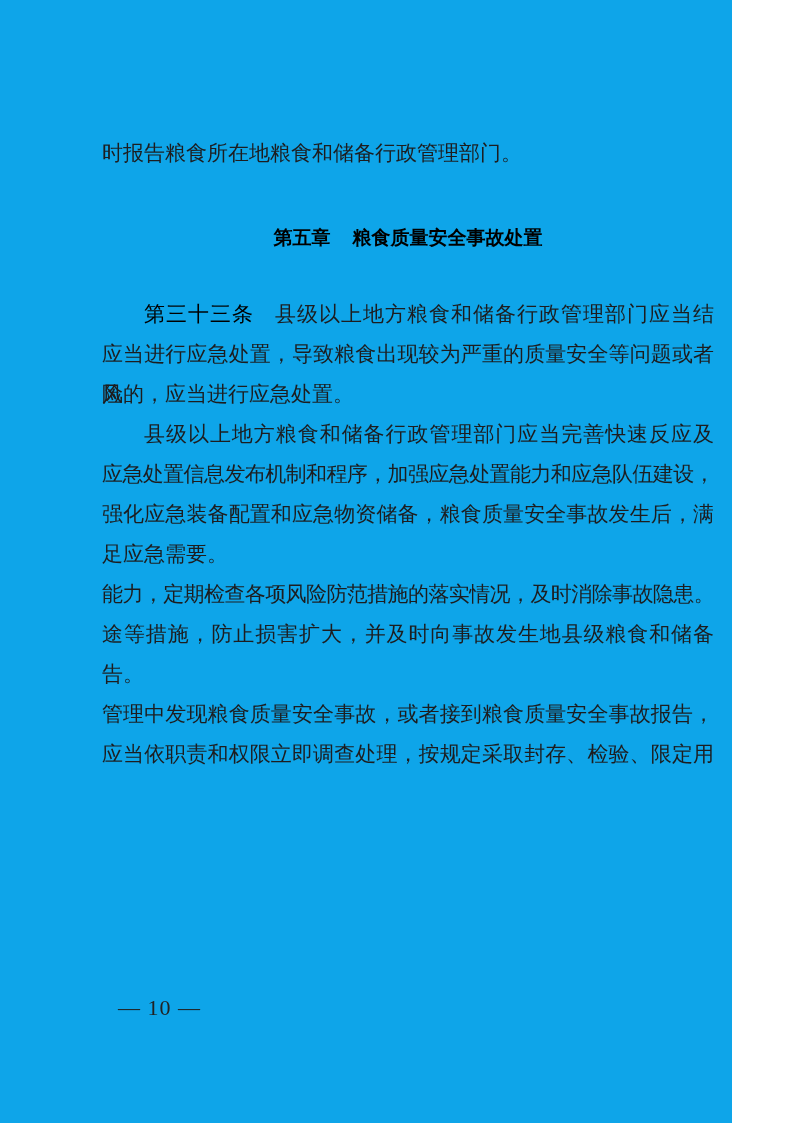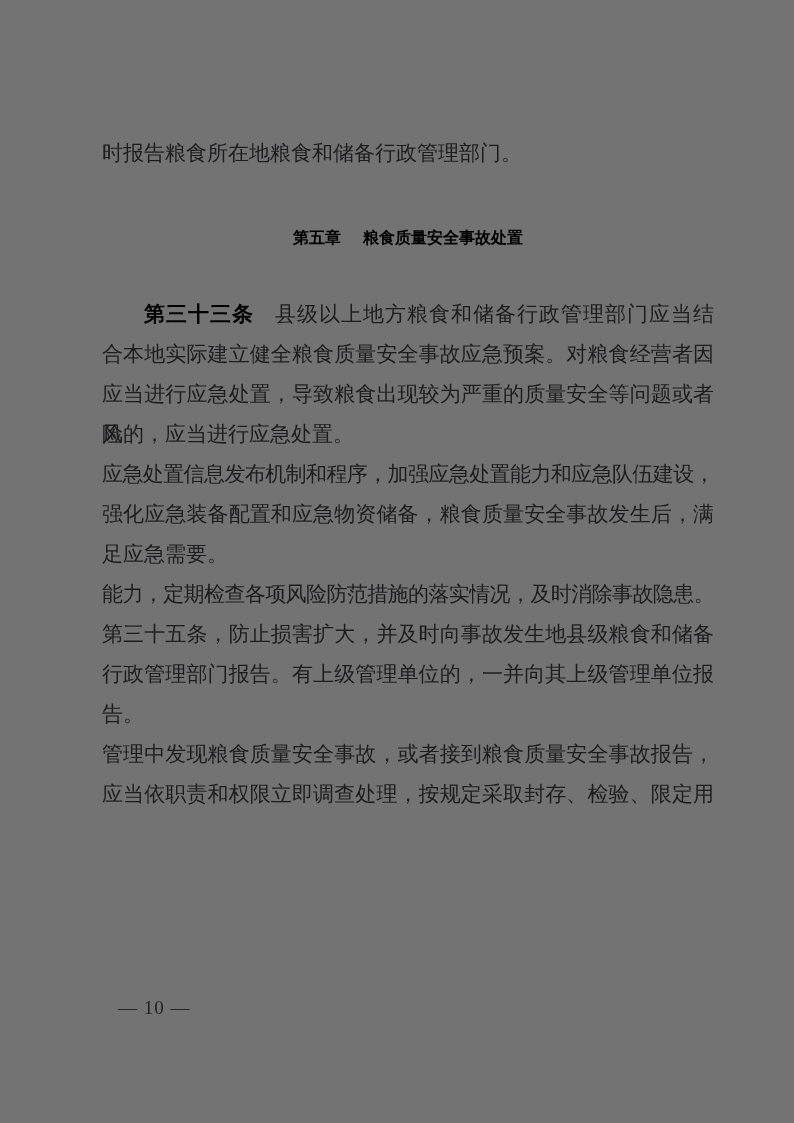--- a/index.html
+++ b/index.html
@@ -2,23 +2,23 @@
 <html><head>
 <meta charset="utf-8">
 <style>
   html, body {
     margin: 0;
     padding: 0;
     background: #ffffff;
   }
   .page {
     position: relative;
-    width: 794px;
+    width: 732px;
     height: 1123px;
-    background: #737373;
+    background: #0ea5e9;
     overflow: hidden;
   }
   .content {
     position: absolute;
     left: 102px;
     top: 133px;
     width: 612px;
     color: #1d1d1f;
   }
   .line {
@@ -29,43 +29,43 @@
     white-space: nowrap;
   }
   .j {
     text-align: justify;
     text-align-last: justify;
     white-space: normal;
   }
   .indent { padding-left: 42px; }
   .s { letter-spacing: -0.65px; }
   .lead {
-    font-weight: bold;
+    font-weight: normal;
     font-family: "Liberation Sans", sans-serif;
     color: #000000;
     margin-right: 21px;
   }
   .chapter-heading {
     margin: 45px 0 36px 0;
     height: 40px;
     line-height: 40px;
     text-align: center;
-    font-size: 16px;
+    font-size: 19px;
     font-weight: bold;
     font-family: "Liberation Sans", sans-serif;
     color: #000000;
   }
   .chapter-number { margin-right: 22px; }
   .page-number {
     position: absolute;
     left: 118px;
     top: 994px;
     height: 28px;
     line-height: 28px;
-    font-size: 19px;
+    font-size: 22px;
     letter-spacing: 1px;
     font-family: "Liberation Serif", serif;
     color: #222222;
   }
 </style>
 </head>
 <body>
 
 <div class="page">
   <div class="content">
@@ -75,48 +75,45 @@
     </div>
 
     <div class="chapter-heading">
       <span class="chapter-number">第五章</span><span>粮食质量安全事故处置</span>
     </div>
 
     <div class="line indent j">
       <span class="lead">第三十三条</span><span>县级以上地方粮食和储备行政管理部门应当结</span>
     </div>
     <div class="line j">
-      <span>合本地实际建立健全粮食质量安全事故应急预案。对粮食经营者因</span>
-    </div>
-    <div class="line j">
       <span>应当进行应急处置，导致粮食出现较为严重的质量安全等问题或者风</span>
     </div>
     <div class="line">
       <span>险的，应当进行应急处置。</span>
     </div>
 
+    <div class="line indent j">
+      <span>县级以上地方粮食和储备行政管理部门应当完善快速反应及</span>
+    </div>
     <div class="line j s">
       <span>应急处置信息发布机制和程序，加强应急处置能力和应急队伍建设，</span>
     </div>
     <div class="line j">
       <span>强化应急装备配置和应急物资储备，粮食质量安全事故发生后，满</span>
     </div>
     <div class="line">
       <span>足应急需要。</span>
     </div>
 
     <div class="line j s">
       <span>能力，定期检查各项风险防范措施的落实情况，及时消除事故隐患。</span>
     </div>
 
     <div class="line j">
-      <span>第三十五条，防止损害扩大，并及时向事故发生地县级粮食和储备</span>
-    </div>
-    <div class="line j">
-      <span>行政管理部门报告。有上级管理单位的，一并向其上级管理单位报</span>
+      <span>途等措施，防止损害扩大，并及时向事故发生地县级粮食和储备</span>
     </div>
     <div class="line">
       <span>告。</span>
     </div>
 
     <div class="line j">
       <span>管理中发现粮食质量安全事故，或者接到粮食质量安全事故报告，</span>
     </div>
     <div class="line j">
       <span>应当依职责和权限立即调查处理，按规定采取封存、检验、限定用</span>

